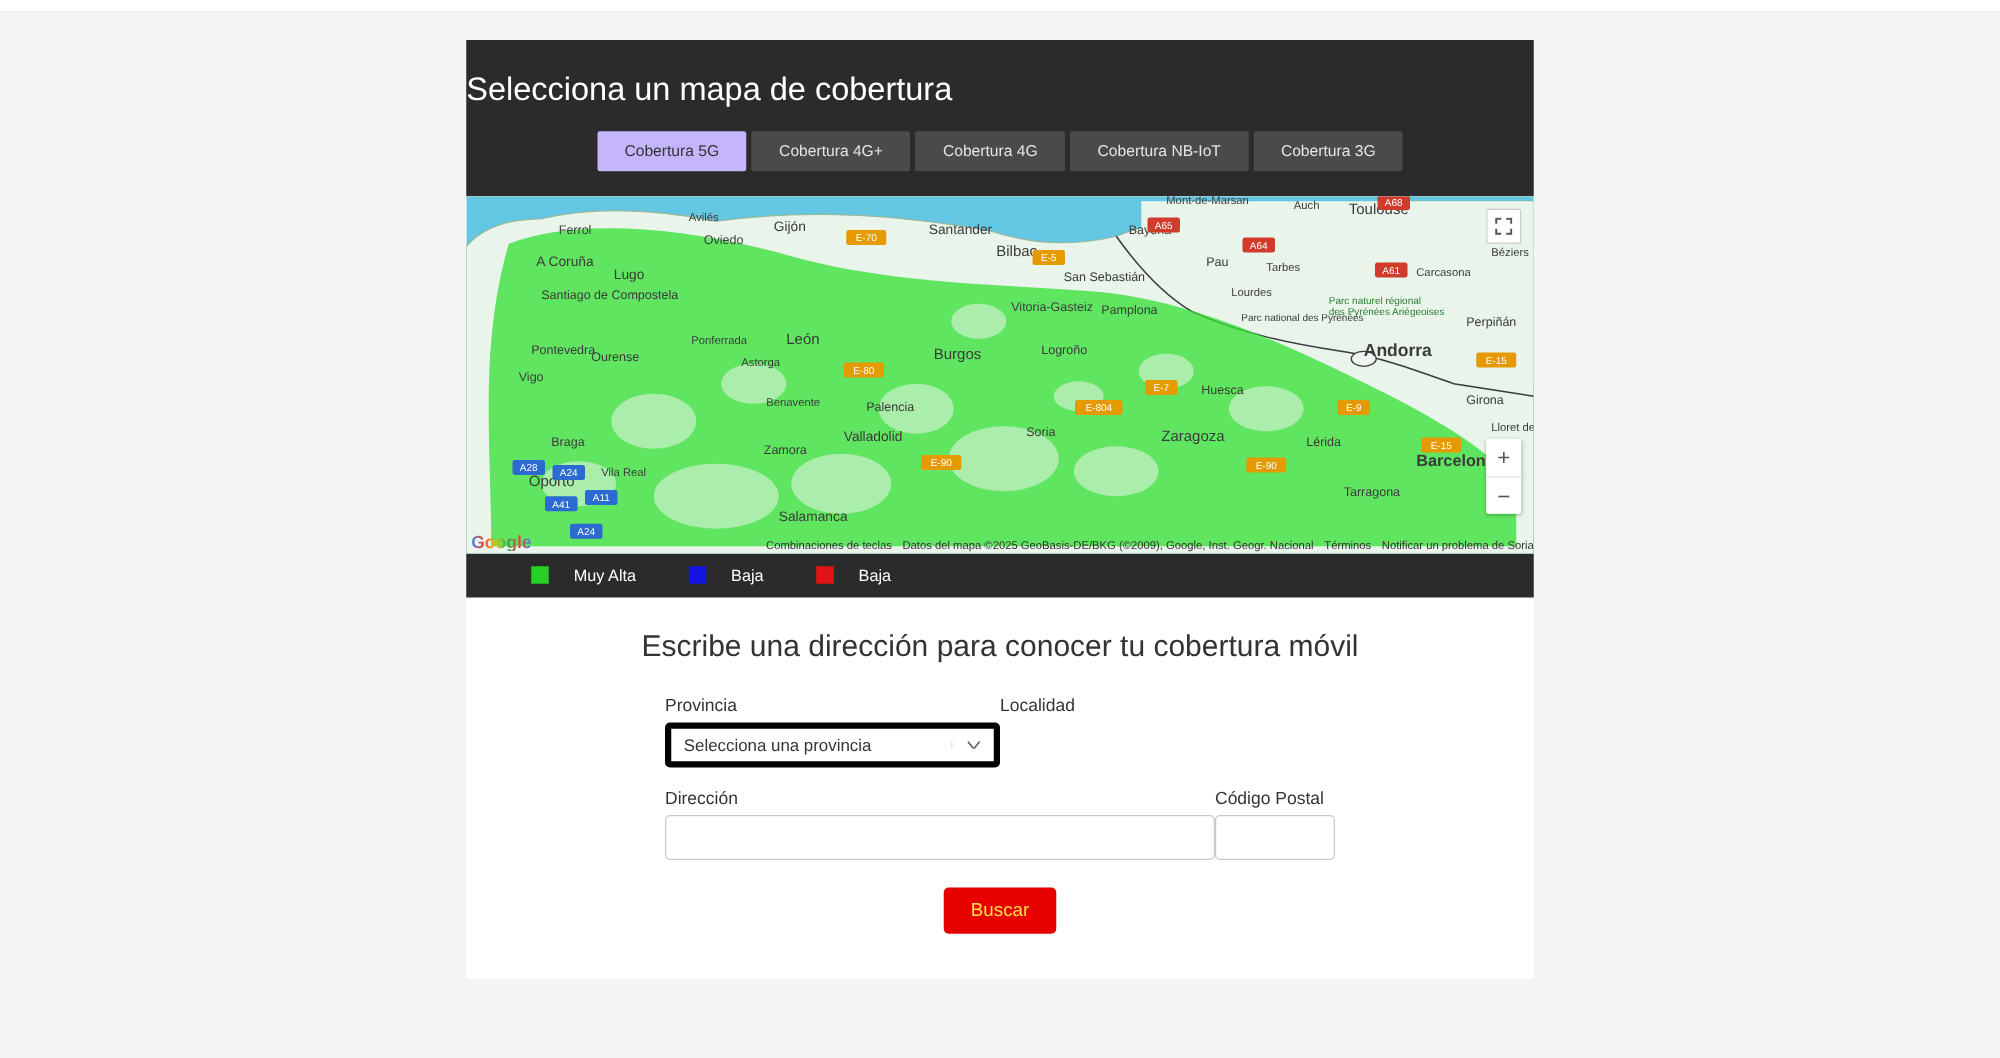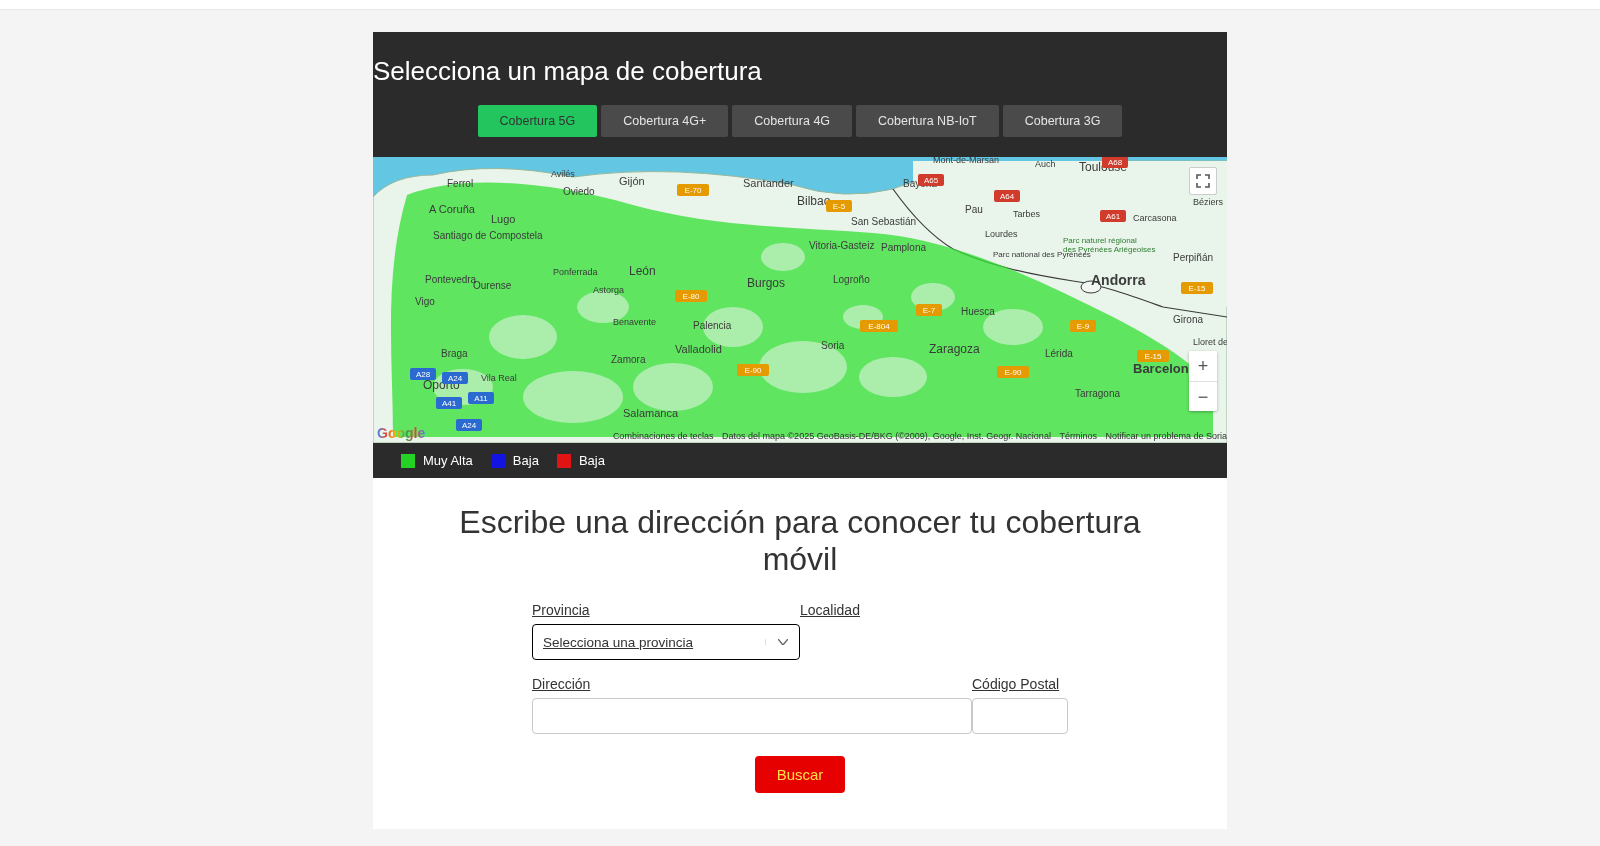--- a/index.html
+++ b/index.html
@@ -37,21 +37,21 @@
   }
   .tab {
     background: #4a4a4a;
     color: #e5e5e5;
     font-size: 12.5px;
     padding: 9px 22px;
     cursor: pointer;
     border-radius: 2px;
   }
   .tab.active {
-    background: #22c55e;
+    background: #c4b5fd;
     color: #333;
   }
   .map-wrap {
     position: relative;
     width: 100%;
     height: 286px;
     overflow: hidden;
   }
   .map-svg { display:block; }
   .map-controls-fs {
@@ -96,52 +96,51 @@
   }
   .legend {
     background: #2b2b2b;
     color: #fff;
     display:flex;
     gap: 18px;
     padding: 10px 28px;
     font-size: 13px;
     align-items:center;
   }
-  .legend .item { display:flex; align-items:flex-end; gap:8px;}
+  .legend .item { display:flex; align-items:flex-start; gap:20px;margin-left:24px;}
   .swatch {
     width: 14px; height: 14px;
     display:inline-block;
   }
   .form-section {
     padding: 26px 60px 36px 60px;
     text-align:center;
   }
   .form-section h3 {
     font-weight: 300;
-    font-size: 32px;
+    font-size: 24px;
     margin: 0 0 24px 0;
     color:#333;
   }
   .row {
     display:flex;
     text-align:left;
     margin-bottom: 16px;
     justify-content:center;
-    text-decoration:underline;
   }
   .field label {
     display:block;
     font-size: 14px;
     margin-bottom: 6px;
     color:#333;
   }
   .select {
     display:flex;
     align-items:center;
-    border:1px solid #000000;
+    border:5px solid #000000;
     border-radius:4px;
     height:36px;
     background:#fff;
     cursor:pointer;
   }
   .select .sel-text {
     flex:1;
     padding: 0 10px;
     font-size:13.5px;
     color:#333;

